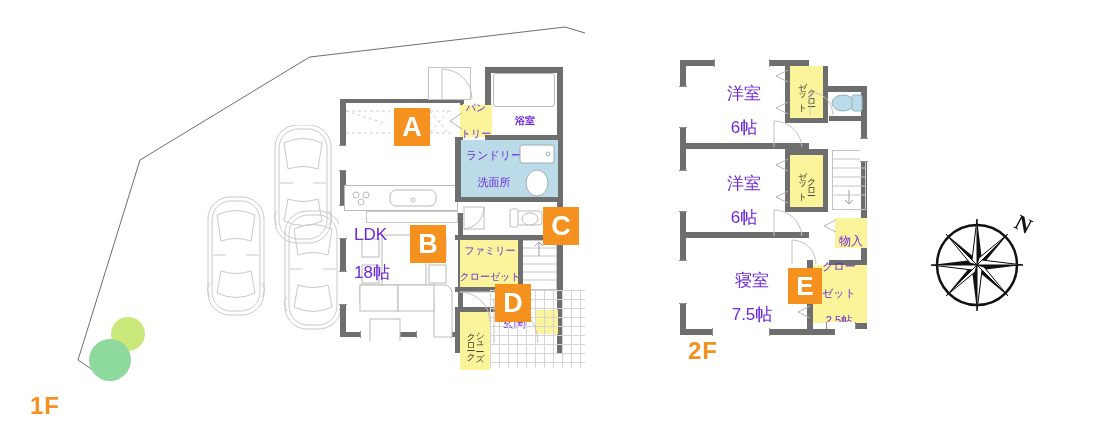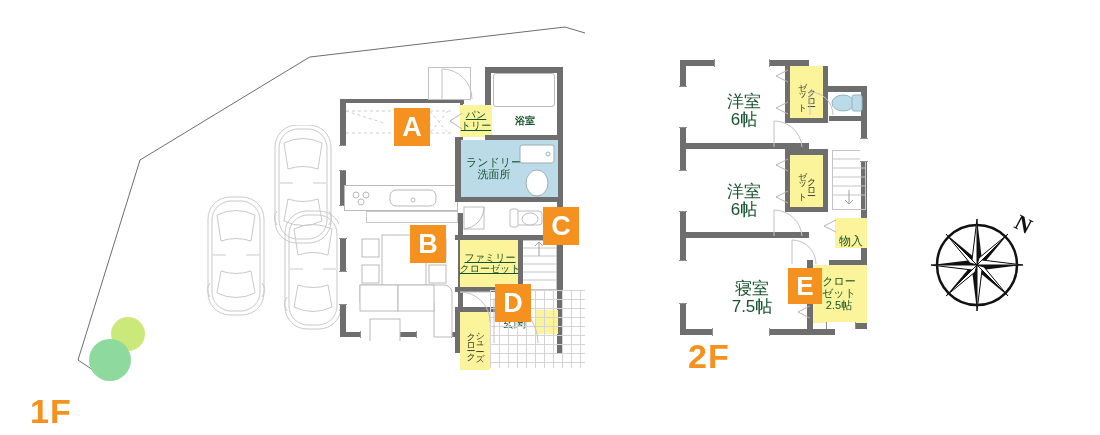--- a/index.html
+++ b/index.html
@@ -24,43 +24,43 @@
     background:#f5911e;color:#ffffff;
     display:flex;align-items:center;justify-content:center;
     font-weight:bold;line-height:1;
   }
   .badge.sm{width:36px;height:38px;font-size:27px;}
   .badge.md{width:34px;height:36px;font-size:26px;}
 
   
   .lbl{
     display:flex;flex-direction:column;align-items:center;justify-content:center;
-    text-align:center;line-height:1.08;color:#14532d;white-space:nowrap;
+    text-align:center;line-height:1.08;color:#6d28d9;white-space:nowrap;gap:15px;
   }
   .lbl span{display:block;}
   .f13{font-size:10px;font-weight:bold;}
   .f12{font-size:12px;}
   .f11{font-size:11px;}
-  .f10{font-size:10px;text-decoration:underline;}
+  .f10{font-size:10px;}
   .f9{font-size:9px;}
   .f17{font-size:17px;}
 
   
   .vtext{
     display:flex;flex-direction:row-reverse;justify-content:center;align-items:center;
     gap:0px;line-height:1.0;color:#333;
   }
   .vtext > span{
     writing-mode:vertical-rl;text-orientation:upright;
     letter-spacing:0px;
   }
 
   
   .floor-tag{
-    color:#f5911e;font-weight:bold;font-size:34px;letter-spacing:1px;
+    color:#f5911e;font-weight:bold;font-size:24px;letter-spacing:1px;
   }
 
   
   .fx{position:absolute;border:1px solid #b9b9b9;background:#fff;box-sizing:border-box;}
   .fx-r{border-radius:3px;}
   .tile{position:absolute;background:
       repeating-linear-gradient(to right,#d5d5d5 0 1px,transparent 1px 9px),
       repeating-linear-gradient(to bottom,#d5d5d5 0 1px,transparent 1px 9px);}
 
   
@@ -268,20 +268,26 @@
       <rect x="0.5" y="0.5" width="42" height="32" fill="#fff" stroke="#c2c2c2"></rect>
       <path d="M14,2 A30,30 0 0 1 44,32" fill="none" stroke="#c2c2c2"></path>
       <line x1="14" y1="2" x2="14" y2="32" stroke="#c2c2c2"></line>
     </svg>
 
     <svg class="abs" style="left:104px;top:24px;width:22px;height:26px;">
       <path d="M18,4 l-12,8 l12,8" fill="none" stroke="#b5b5b5"></path>
     </svg>
 
     <div class="abs badge sm" style="left:54px;top:23px;">A</div>
+    <div class="abs lbl" style="left:14px;top:140px;width:60px;height:44px;font-size:17px;display:block;">
+      <div style="text-align:left;line-height:1.12;">
+        <span>LDK</span><br>
+        <span>18帖</span>
+      </div>
+    </div>
     <div class="abs badge sm" style="left:70px;top:140px;">B</div>
     <div class="abs badge sm" style="left:203px;top:122px;">C</div>
     <div class="abs badge sm" style="left:155px;top:199px;">D</div>
   </div>
 
   <div class="abs floor-tag" style="left:30px;top:392px;">1F</div>
 
   <div class="abs" style="left:680px;top:60px;width:215px;height:275px;">
 
     <div class="abs wall" style="left:0;top:0;width:6px;height:275px;"></div>

